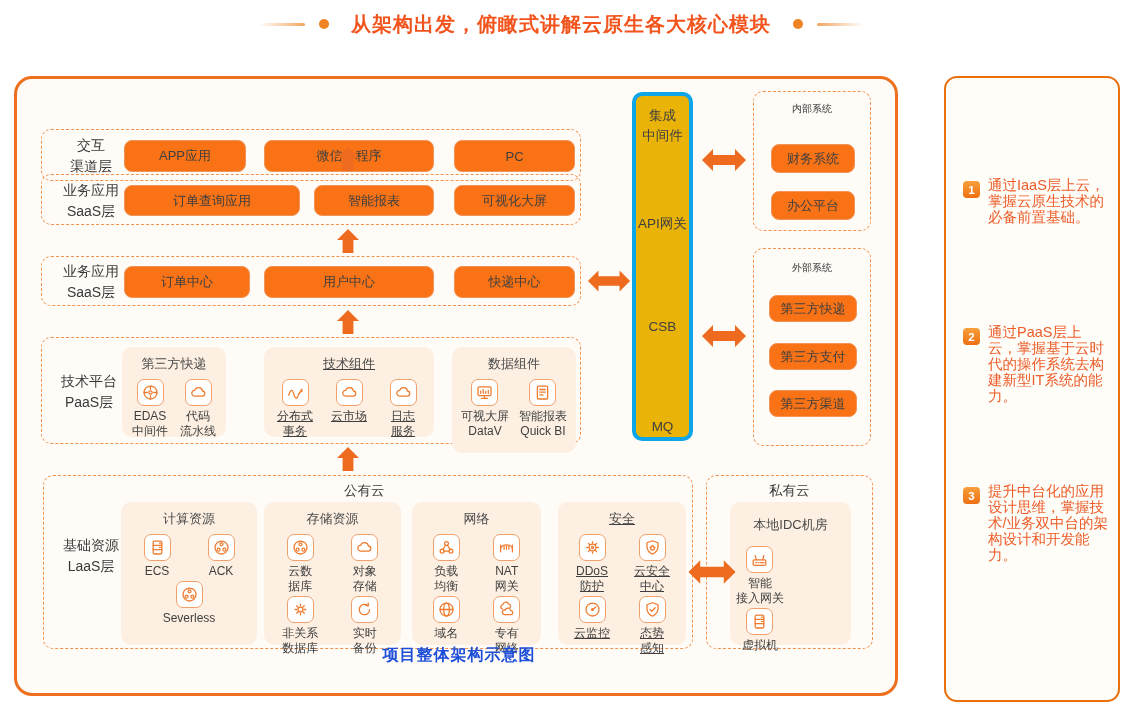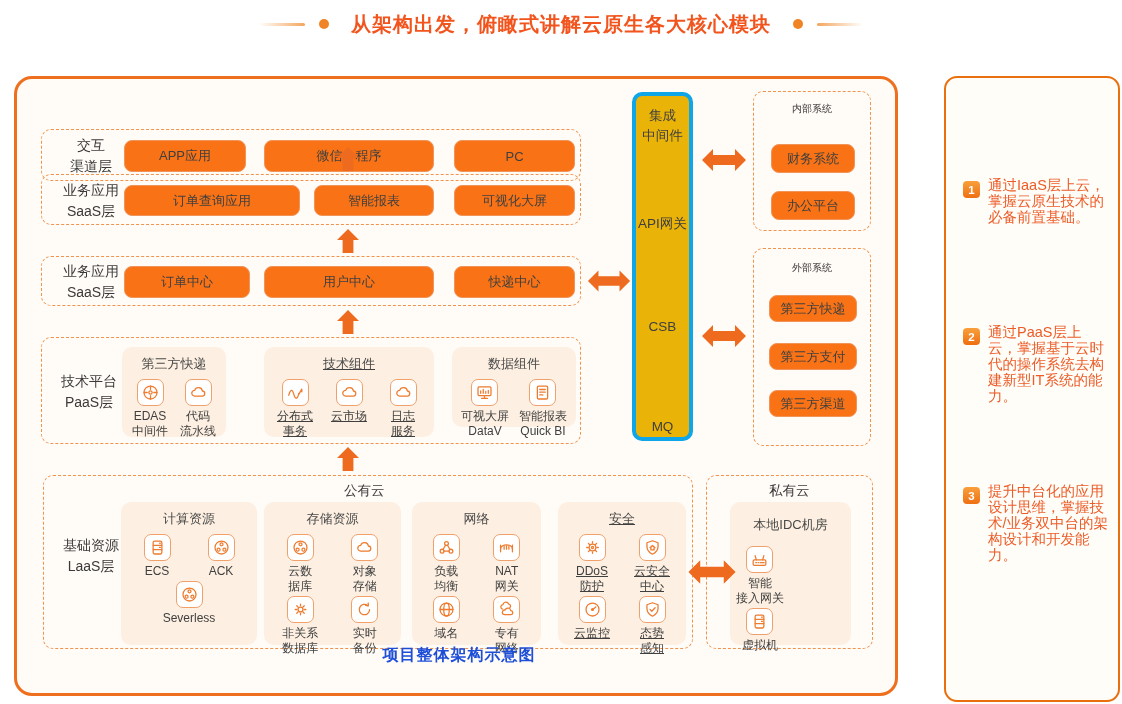--- a/index.html
+++ b/index.html
@@ -171,21 +171,21 @@
                 <svg viewBox="0 0 24 24" fill="none" stroke="#ee7b2e" stroke-width="1.6" stroke-linecap="round" stroke-linejoin="round">
                   <path d="M7 16.5h9.5a3.2 3.2 0 0 0 .4-6.4A5 5 0 0 0 7.2 9.3 3.6 3.6 0 0 0 7 16.5Z"></path>
                 </svg>
               </span>
             <span class="item-label">日志
 服务</span>
           </div>
         </div>
       </div>
 
-      <div class="card" style="left:410px; top:9px; width:124px; height:80px;">
+      <div class="card" style="left:410px; top:9px; width:124px; height:106px;">
         <div class="card-title">数据组件</div>
         <div class="items">
           <div class="item">
             <span class="ico">
                 <svg viewBox="0 0 24 24" fill="none" stroke="#ee7b2e" stroke-width="1.6" stroke-linecap="round" stroke-linejoin="round">
                   <rect x="3.8" y="5" width="16.4" height="11" rx="1.4"></rect>
                   <path d="M12 16v3M8.2 19.4h7.6"></path>
                   <path d="M7.2 13v-3M10.4 13V8.2M13.6 13v-2.4M16.8 13V9.4"></path>
                 </svg>
               </span>

